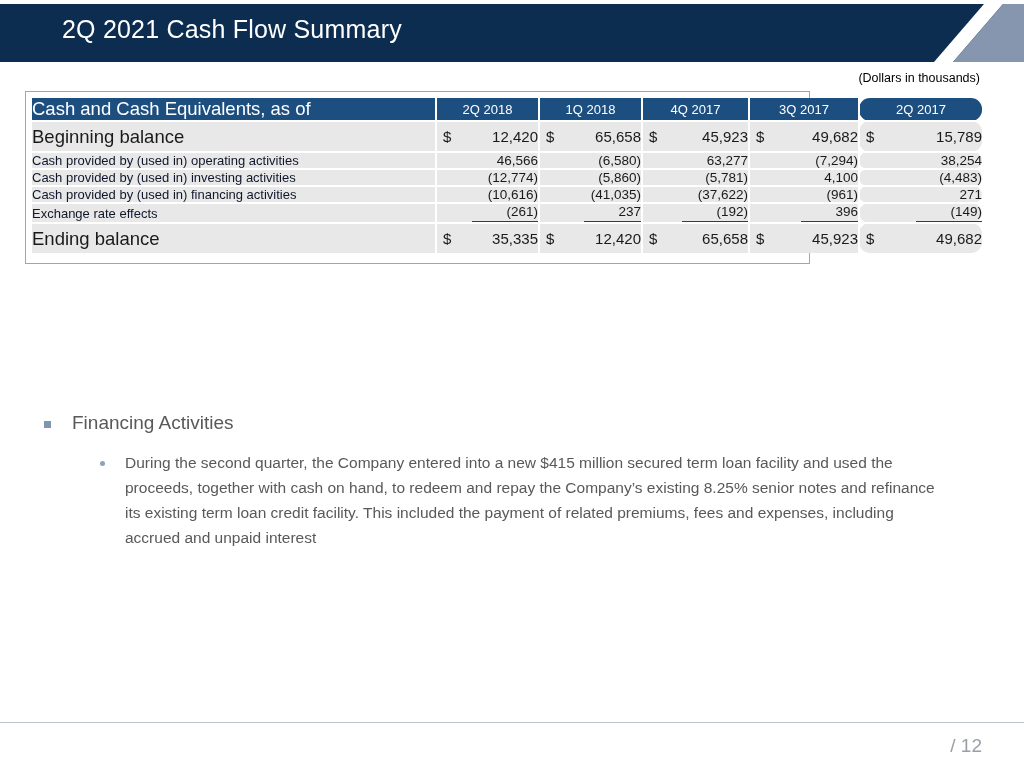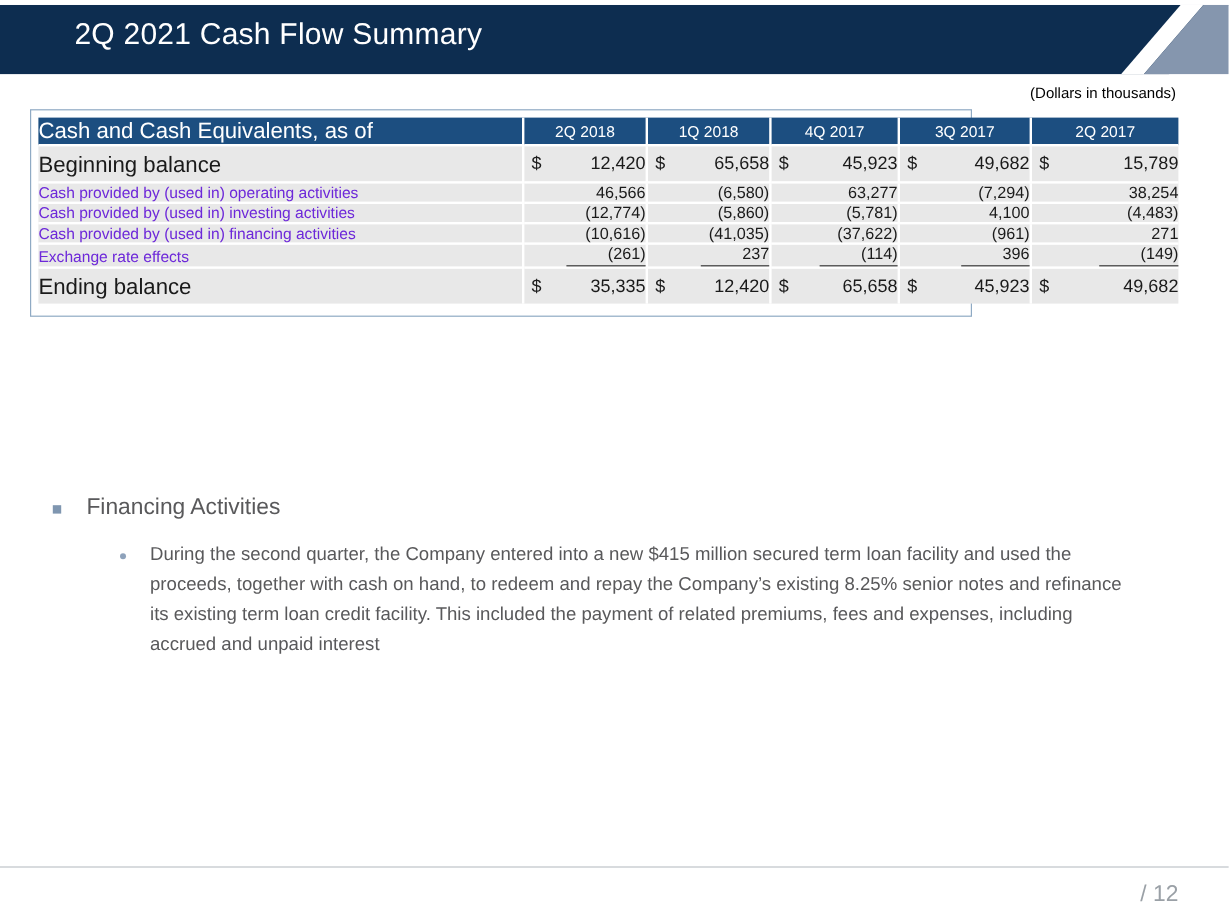--- a/index.html
+++ b/index.html
@@ -80,21 +80,21 @@
     width: 100%;
     table-layout: fixed;
   }
   table.cashflow td {
     background: #e8e8e8;
     border-right: 2px solid #ffffff;
     border-bottom: 2px solid #ffffff;
     padding: 0;
     vertical-align: middle;
   }
-  table.cashflow td:last-child { border-right: none; }
+  table.cashflow td:last-child { border-right: none; border-radius: 11px; }
   table.cashflow tr:last-child td { border-bottom: none; }
 
   
   tr.head td {
     background: #1c4e80;
     color: #ffffff;
     border-bottom: 2px solid #ffffff;
     border-right: 2px solid #ffffff;
   }
   tr.head td:last-child { border-right: none; }
@@ -112,21 +112,21 @@
 
   
   .lbl-major {
     font-size: 18.5px;
     color: #1a1a1a;
     padding: 6px 0 6px 11px;
     white-space: nowrap;
   }
   .lbl-minor {
     font-size: 13px;
-    color: #6d28d9;
+    color: #0f172a;
     padding: 7px 0 7px 22px;
     white-space: nowrap;
   }
 
   
   .num {
     font-size: 13.5px;
     color: #1a1a1a;
     padding: 7px 12px 7px 10px;
     text-align: right;
@@ -297,21 +297,21 @@
           <td class="num">(10,616)</td>
           <td class="num">(41,035)</td>
           <td class="num">(37,622)</td>
           <td class="num">(961)</td>
           <td class="num">271</td>
         </tr>
         <tr>
           <td class="lbl-minor">Exchange rate effects</td>
           <td class="num ruled"><span class="inner">(261)</span></td>
           <td class="num ruled"><span class="inner">237</span></td>
-          <td class="num ruled"><span class="inner">(114)</span></td>
+          <td class="num ruled"><span class="inner">(192)</span></td>
           <td class="num ruled"><span class="inner">396</span></td>
           <td class="num ruled"><span class="inner">(149)</span></td>
         </tr>
         <tr>
           <td class="lbl-major">Ending balance</td>
           <td class="num major">
             <span class="money">
               <span class="sym">$</span>
               <span class="val">35,335</span>
             </span>

